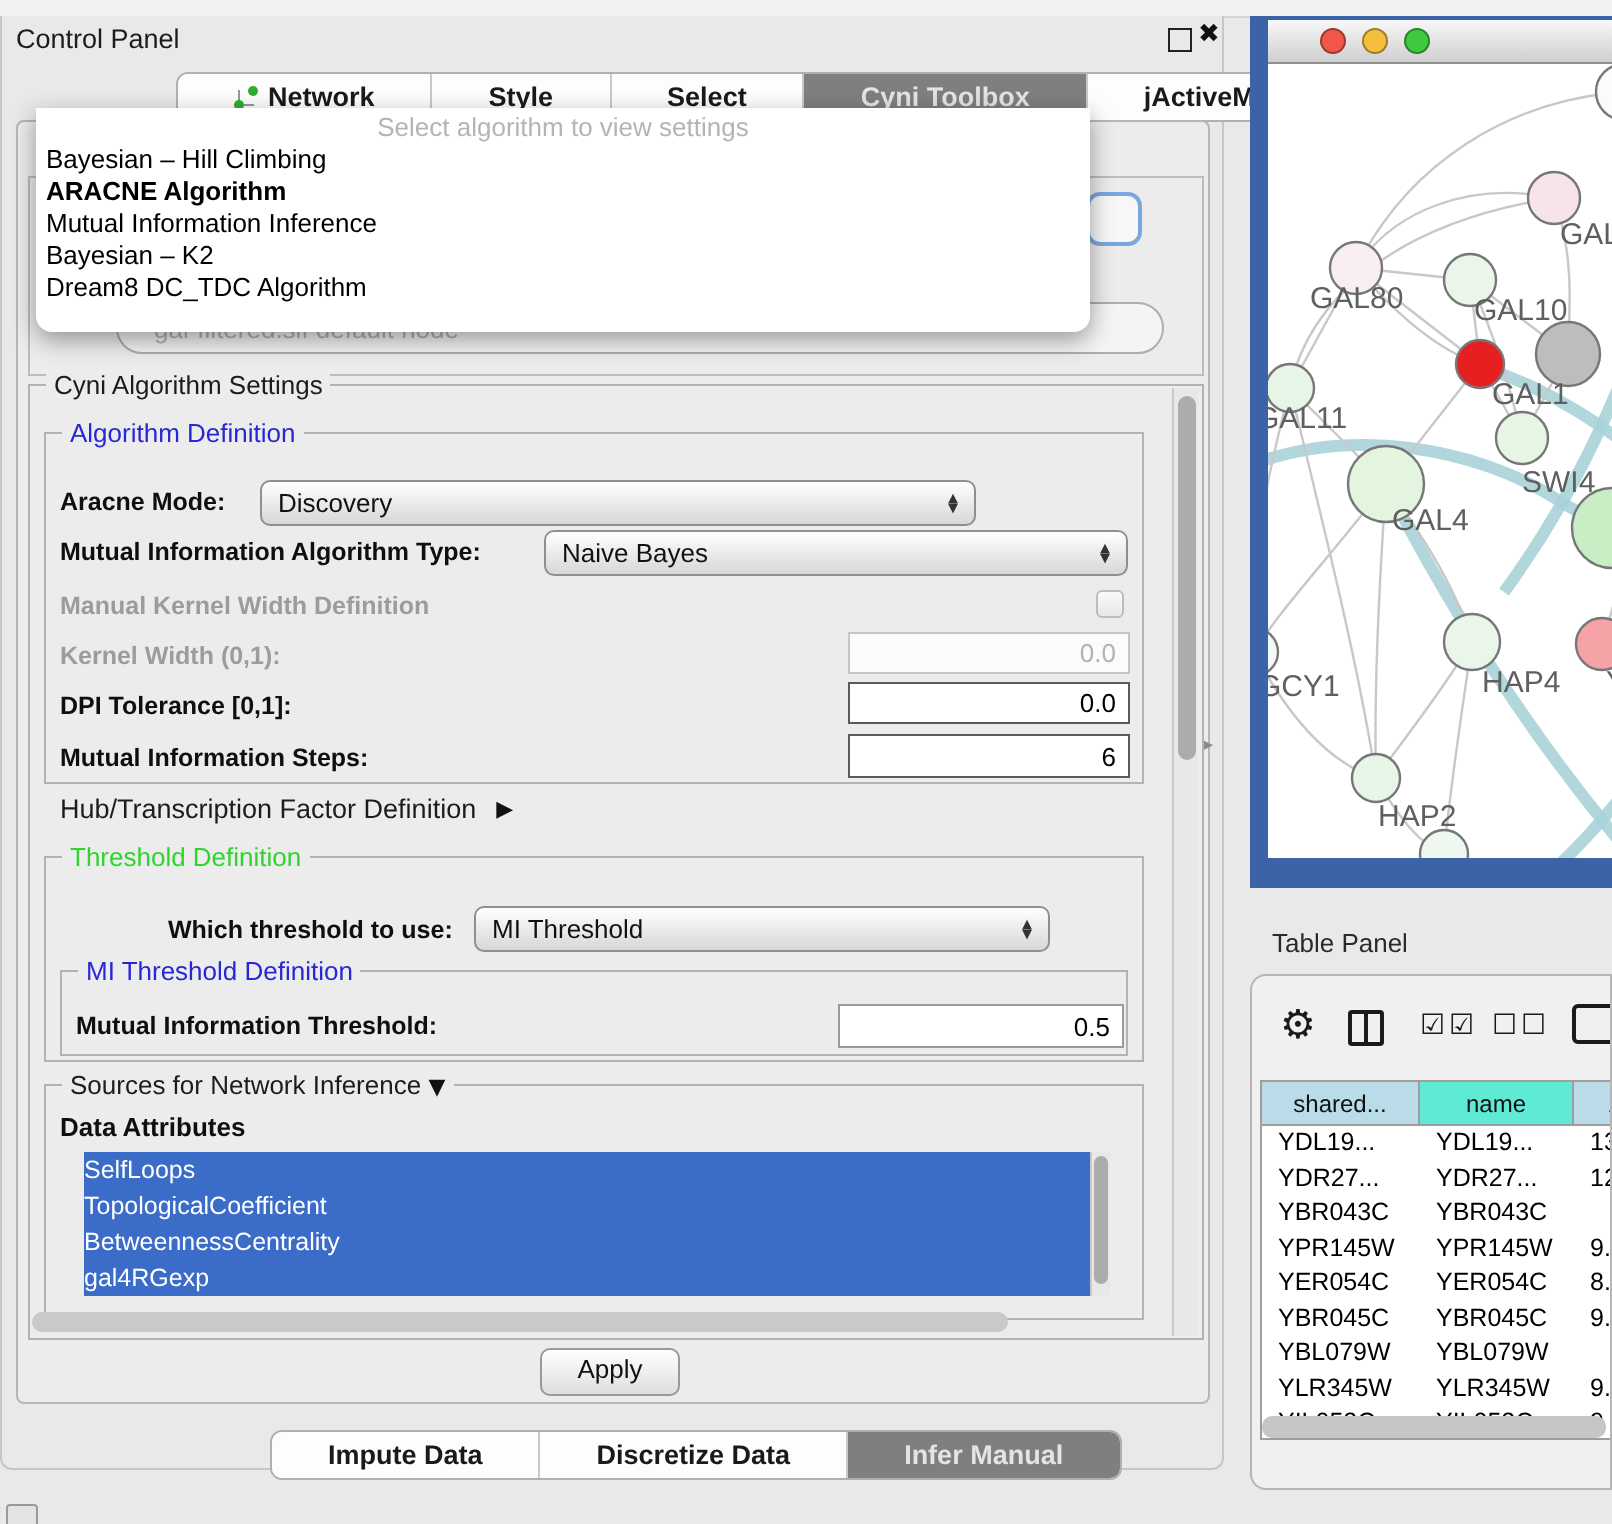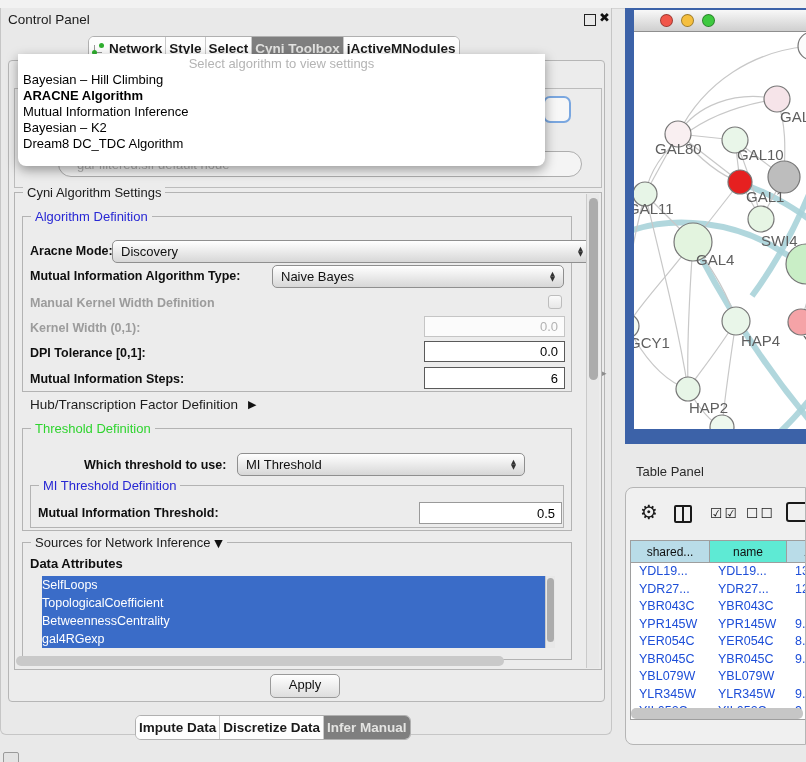--- a/index.html
+++ b/index.html
@@ -9,21 +9,21 @@
   .topstrip{left:0;top:0;width:806px;height:8px;background:#f2f2f2;border-bottom:1px solid #d4d4d4;}
   .cpanel{left:0;top:8px;width:612px;height:727px;background:#e9e9e9;border:1px solid #c6c6c6;
     border-top:none;border-radius:0 0 6px 6px;box-sizing:border-box;}
   .cp-title{left:8px;top:12px;font-size:13.5px;color:#1c1c1c;}
   .float-box{left:584px;top:14px;width:10px;height:10px;border:1.5px solid #222;background:transparent;}
   .close-x{left:599px;top:10px;font-size:13px;font-weight:bold;color:#111;font-family:"DejaVu Sans",sans-serif;}
   
   .tabstrip{display:flex;height:23px;border:1px solid #b0b0b0;border-radius:6px;overflow:hidden;background:#fff;}
   .tabstrip.top{left:88px;top:36px;}
   .tabstrip.bottom{left:135px;top:670px;margin-top:45px;}
-  .tab{display:flex;align-items:center;gap:5px;padding:0 3px;font-size:13.5px;font-weight:bold;
+  .tab{display:flex;align-items:center;gap:5px;padding:0 28px;font-size:13.5px;font-weight:bold;
     color:#1a1a1a;background:#fdfdfd;border-left:1px solid #c9c9c9;white-space:nowrap;}
   .tab:first-child{border-left:none;}
   .tab.sel{background:#7f7f7f;color:#e4e4e2;}
   .net-glyph{position:relative;width:12px;height:12px;display:inline-block;}
   .net-glyph::after{content:"";position:absolute;left:2px;top:2px;width:7px;height:7px;
     border-left:1px solid #999;border-bottom:1px solid #999;}
   .net-glyph::before{content:"";position:absolute;width:5px;height:5px;border-radius:50%;
     background:#2fae2f;left:0;top:7px;box-shadow:7px -7px 0 #2fae2f;z-index:1;}
   
   .cp-inner{left:8px;top:60px;width:597px;height:642px;background:#ececec;border:1px solid #b6b6b6;
@@ -78,21 +78,21 @@
   
   .tp-title{left:636px;top:464px;font-size:13px;color:#2a2a2a;}
   .tpanel{left:625px;top:487px;width:181px;height:258px;background:#f0f0f0;border:1px solid #b5b5b5;
     border-radius:8px 0 0 8px;box-sizing:border-box;overflow:hidden;}
   .tp-grid{position:absolute;left:4px;top:52px;width:200px;height:180px;background:#fff;
     border:1px solid #9e9e9e;box-sizing:border-box;}
   .tp-row,.tp-head{display:grid;grid-template-columns:79px 77px 1fr;width:200px;}
   .tp-head div{height:22px;line-height:22px;text-align:center;font-size:12px;color:#111;
     border-right:1px solid #9e9e9e;border-bottom:1px solid #9e9e9e;background:#5eead4;box-sizing:border-box;}
   .tp-head div.hl{background:#b9dce8;}
-  .tp-row span{height:17.5px;line-height:17.5px;font-size:12.5px;color:#1d4ed8;padding-left:8px;
+  .tp-row span{height:17.5px;line-height:17.5px;font-size:12.5px;color:#000000;padding-left:8px;
     white-space:nowrap;overflow:hidden;}
   .icon-dark{color:#1a1a1a;font-family:"DejaVu Sans",sans-serif;}
   .colicon{width:18px;height:18px;border:2px solid #1a1a1a;border-radius:2px;position:relative;box-sizing:border-box;}
   .colicon::after{content:"";position:absolute;left:6px;top:0;width:2px;height:14px;background:#1a1a1a;}
   .split-arrow{left:602px;top:368px;font-size:9px;color:#8a8a8a;font-family:"DejaVu Sans",sans-serif;}
   .corner-icon{left:3px;top:752px;width:16px;height:12px;border:1px solid #9a9a9a;border-radius:2px;
     background:#e3e3e3;box-sizing:border-box;}
   svg text{font-family:"Liberation Sans",sans-serif;}
 </style>
 </head>
@@ -143,21 +143,21 @@
 
 <div class="abs gbox" style="left:14px;top:192px;width:588px;height:478px;">
   <span class="glabel lbl-black">Cyni Algorithm Settings</span>
 </div>
 
 <div class="abs gbox" style="left:22px;top:216px;width:550px;height:176px;">
   <span class="glabel lbl-blue">Algorithm Definition</span>
 </div>
 
 <div class="abs flabel" style="left:30px;top:244px;">Aracne Mode:</div>
-<div class="abs combo" style="left:112px;top:240px;width:480px;">
+<div class="abs combo" style="left:130px;top:240px;width:358px;">
   <span class="cv">Discovery</span>
   <span class="arrows">▲<br>▼</span>
 </div>
 
 <div class="abs flabel" style="left:30px;top:269px;">Mutual Information Algorithm Type:</div>
 <div class="abs combo" style="left:272px;top:265px;width:292px;">
   <span class="cv">Naive Bayes</span>
   <span class="arrows">▲<br>▼</span>
 </div>
 

